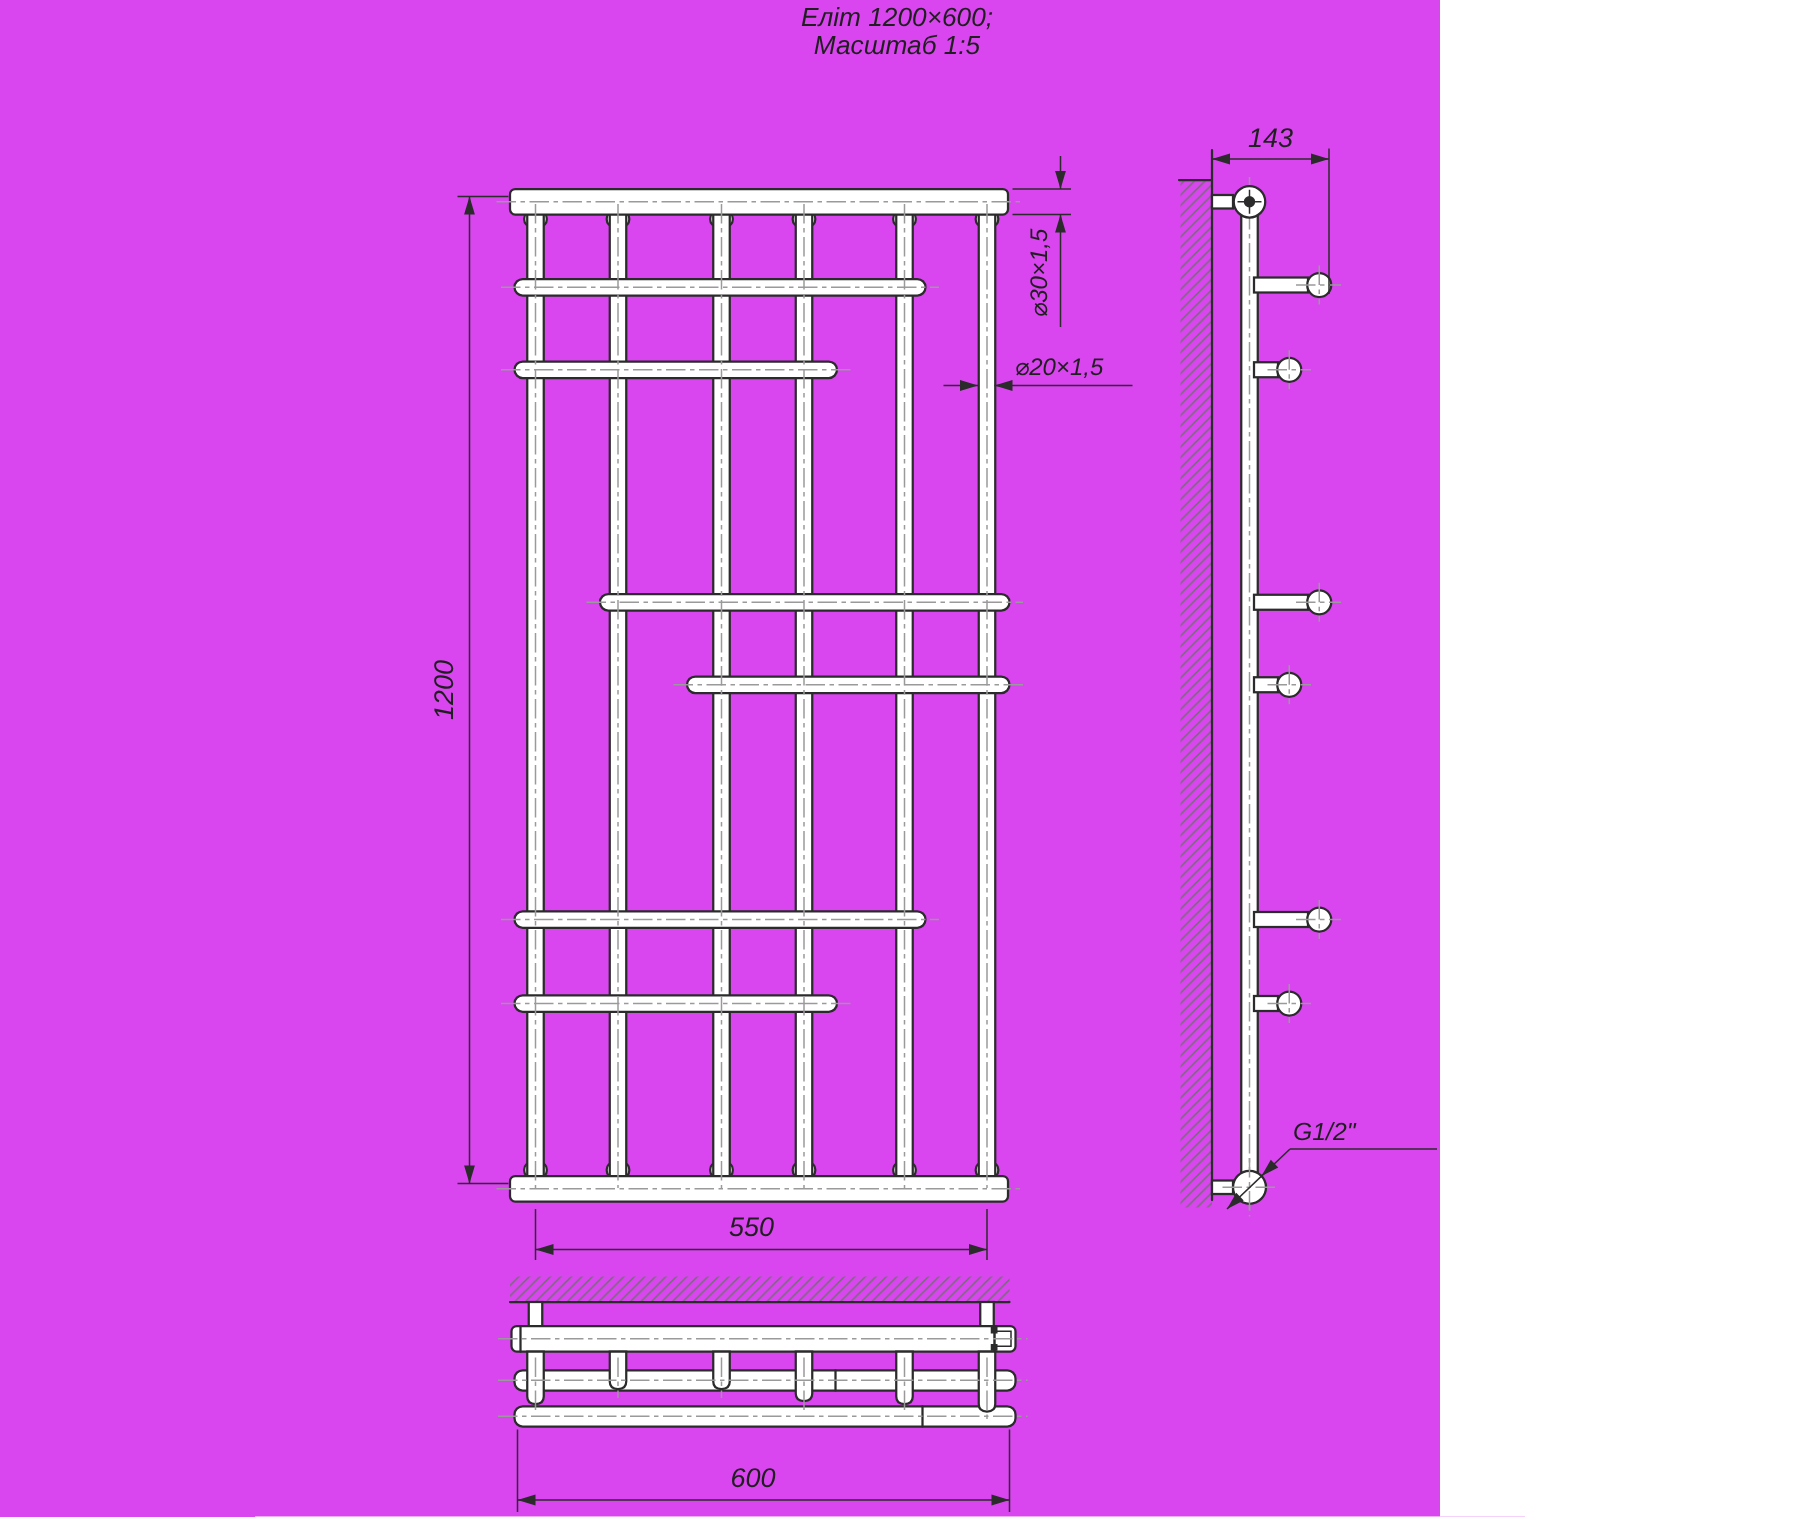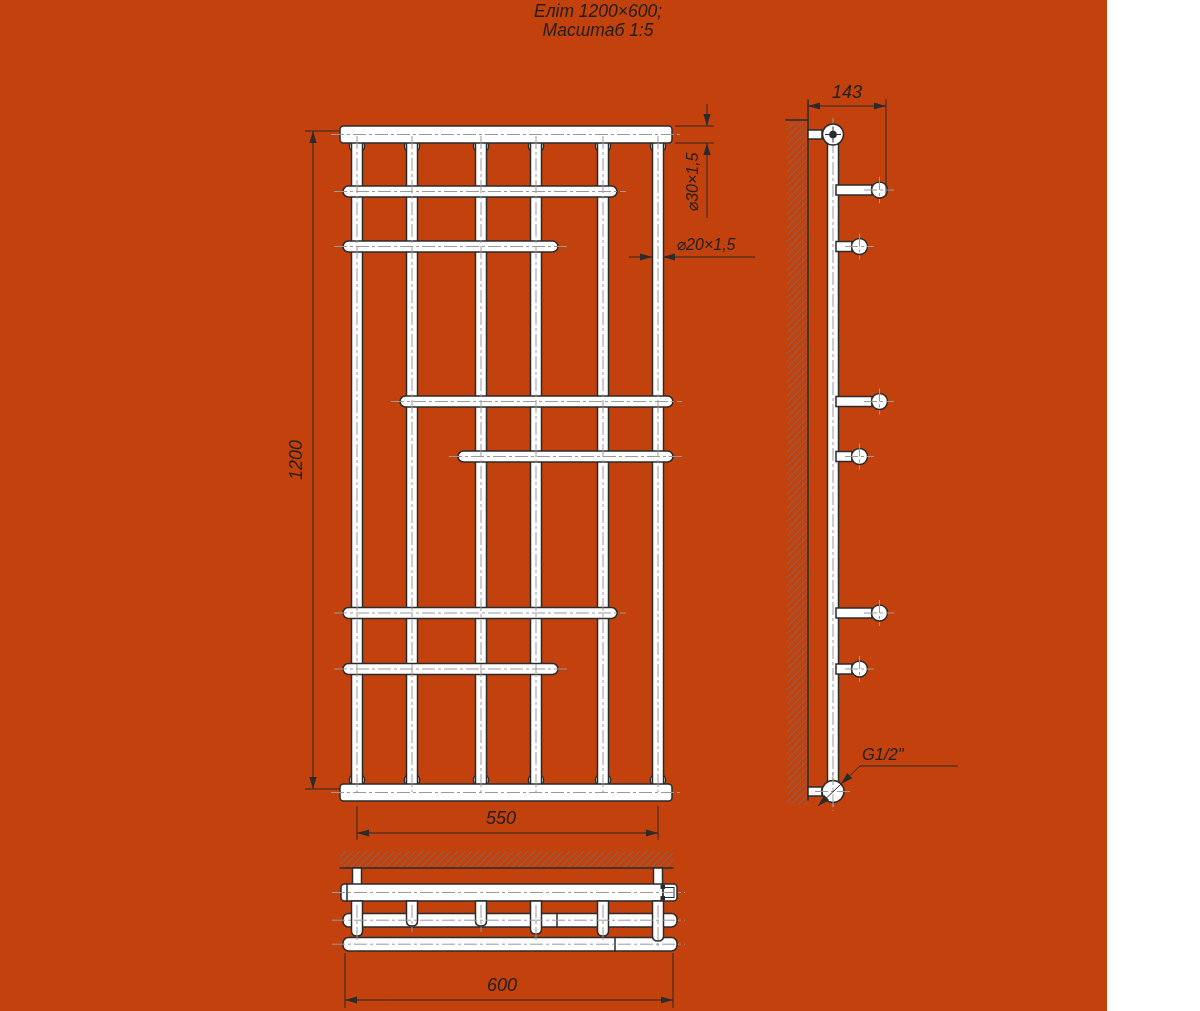--- a/index.html
+++ b/index.html
@@ -1,16 +1,16 @@
 <!DOCTYPE html>
 <html><head>
 <meta charset="utf-8">
 <style>
   html,body{margin:0;padding:0;background:#ffffff;}
-  .wrap{position:relative;width:1107px;height:1011px;background:#c2410c;overflow:hidden;}
+  .wrap{position:relative;width:960px;height:1011px;background:#d946ef;overflow:hidden;}
   svg{display:block;}
   .ol{fill:#ffffff;stroke:#2b2b2b;stroke-width:1.5;}
   .ln{stroke:#2b2b2b;stroke-width:1.5;fill:none;stroke-linecap:round;}
   .thin{stroke:#2b2b2b;stroke-width:1;fill:none;}
   .cl{stroke:#9a9a9a;stroke-width:1;fill:none;stroke-dasharray:13 3 3 3;}
   .fillink{fill:#2b2b2b;stroke:none;}
   .t{font-family:"Liberation Sans","DejaVu Sans",sans-serif;font-style:italic;fill:#1f1f1f;}
   .dimtxt{font-size:18px;text-anchor:middle;}
   .lbltxt{font-size:16px;text-anchor:middle;}
   .titletxt{font-size:17.5px;text-anchor:middle;}

